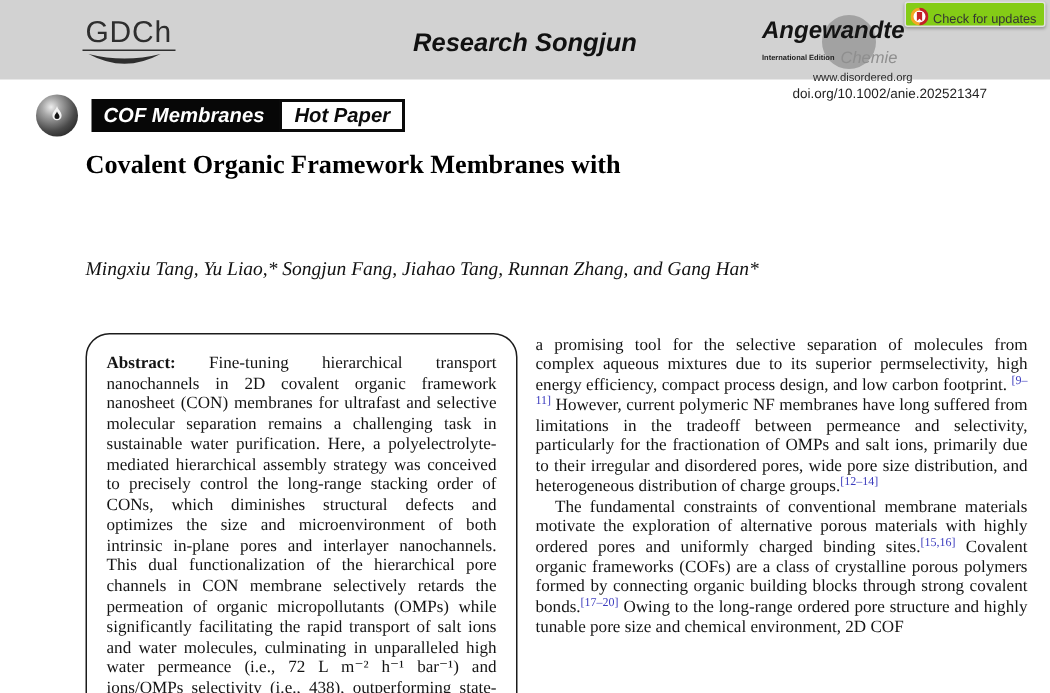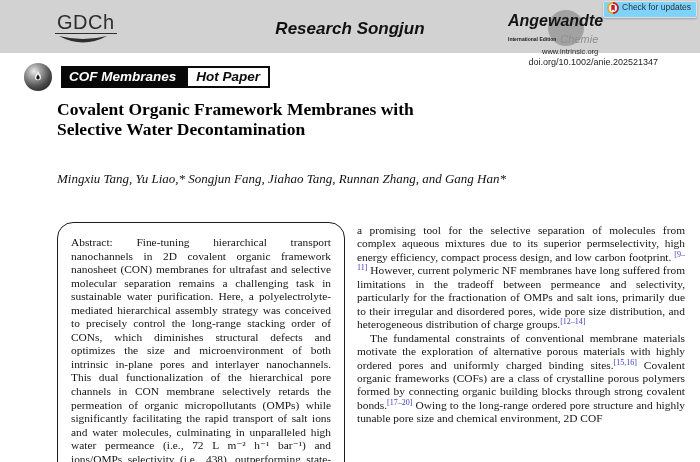--- a/index.html
+++ b/index.html
@@ -22,22 +22,22 @@
   }
   .angew{position:absolute;left:508px;top:13px;width:150px;line-height:1;}
   .angew-circle{position:absolute;left:40px;top:-3px;width:36px;height:36px;border-radius:50%;background:#a2a2a2;}
   .angew-main{position:relative;font-size:16px;font-weight:bold;font-style:italic;color:#141414;}
   .angew-row2{position:relative;margin-top:1px;white-space:nowrap;}
   .angew-edition{font-size:5px;font-weight:bold;color:#1c1c1c;margin-right:4px;vertical-align:2px;}
   .angew-chemie{font-size:11px;font-style:italic;color:#8f8f8f;}
   .angew-site{position:relative;font-size:7.5px;color:#2a2a2a;margin-top:2px;margin-left:34px;}
   
   .check-badge{
-    position:absolute;top:1px;right:3px;height:15px;background:#7dd3fc;border:1px solid #e0e0e0;
-    border-radius:2px;box-shadow:0 1px 2px rgba(0,0,0,.25);display:flex;align-items:flex-start;
+    position:absolute;top:1px;right:3px;height:15px;background:#84cc16;border:1px solid #e0e0e0;
+    border-radius:2px;box-shadow:0 1px 2px rgba(0,0,0,.25);display:flex;align-items:flex-end;
     padding:0 5px 0 3px;font-family:"Liberation Sans",sans-serif;font-size:8.5px;color:#333;
     cursor:pointer;
   }
   .check-badge svg{margin-right:3px;}
   
   .cite{
     position:absolute;top:57px;right:42px;text-align:right;
     font-family:"Liberation Sans",sans-serif;font-size:9px;line-height:11.5px;color:#1f1f1f;
   }
   .cite .it{font-style:italic;}
@@ -72,21 +72,21 @@
     position:absolute;left:57px;top:0;width:288px;height:430px;box-sizing:border-box;
     border:1.5px solid #1c1c1c;border-radius:16px;padding:13px 13px 0 13px;
     font-size:11.4px;line-height:13.55px;text-align:justify;color:#141414;
   }
   .right-col{
     position:absolute;left:357px;top:2px;width:328px;
     font-size:11.4px;line-height:13.45px;text-align:justify;color:#141414;
   }
   .right-col p{margin:0;}
   .right-col p.indent{text-indent:13px;}
-  .bold{font-weight:normal;}
+  .bold{font-weight:bold;}
   .ref{
     font-size:8px;vertical-align:4px;color:#3c3cbe;line-height:0;
   }
 </style>
 </head>
 <body>
 
 <div class="page">
 
   <div class="topbar">
@@ -96,21 +96,21 @@
         <path d="M3 1 Q27 14 51 1 Q27 7 3 1 Z" fill="#2e2e2e"></path>
       </svg>
     </div>
     <div class="article-type">Research Songjun</div>
     <div class="angew">
       <div class="angew-circle"></div>
       <div class="angew-main">Angewandte</div>
       <div class="angew-row2">
         <span class="angew-edition">International Edition</span><span class="angew-chemie">Chemie</span>
       </div>
-      <div class="angew-site">www.intrinsic.org</div>
+      <div class="angew-site">www.disordered.org</div>
     </div>
   </div>
 
   <div class="check-badge">
     <svg width="12" height="12" viewBox="0 0 24 24">
       <circle cx="12" cy="12" r="10" fill="#ffffff"></circle>
       <path d="M12 2 A10 10 0 0 0 12 22" fill="none" stroke="#f5a623" stroke-width="4"></path>
       <path d="M12 2 A10 10 0 0 1 12 22" fill="none" stroke="#c42127" stroke-width="4"></path>
       <path d="M8.5 6 h7 v12 l-3.5-3 -3.5 3 z" fill="#c42127"></path>
     </svg>
@@ -127,21 +127,20 @@
         <path d="M12 2.5c1.2 4 4.6 5.6 4.6 9.7a4.6 4.6 0 0 1-9.2 0C7.4 8.1 10.8 6.5 12 2.5z" fill="#f2f2f2"></path>
         <path d="M12 8c.7 2.2 2.5 3 2.5 5.1a2.5 2.5 0 0 1-5 0C9.5 11 11.3 10.2 12 8z" fill="#141414"></path>
       </svg>
     </div>
     <div class="cat-black">COF Membranes</div>
     <div class="cat-outline">Hot Paper</div>
   </div>
 
   <h1 class="title" style="margin:0;">
     <div>Covalent Organic Framework Membranes with</div>
-    <div>Selective Water Decontamination</div>
   </h1>
 
   <div class="authors">Mingxiu Tang, Yu Liao,* Songjun Fang, Jiahao Tang, Runnan Zhang, and Gang Han*</div>
 
   <div class="columns">
     <div class="abstract-box">
       <span class="bold">Abstract:</span><span> Fine-tuning hierarchical transport nanochannels in 2D covalent organic framework nanosheet (CON) membranes for ultrafast and selective molecular separation remains a challenging task in sustainable water purification. Here, a polyelectrolyte-mediated hierarchical assembly strategy was conceived to precisely control the long-range stacking order of CONs, which diminishes structural defects and optimizes the size and microenvironment of both intrinsic in-plane pores and interlayer nanochannels. This dual functionalization of the hierarchical pore channels in CON membrane selectively retards the permeation of organic micropollutants (OMPs) while significantly facilitating the rapid transport of salt ions and water molecules, culminating in unparalleled high water permeance (i.e., 72 L m⁻² h⁻¹ bar⁻¹) and ions/OMPs selectivity (i.e., 438), outperforming state-of-the-art membranes. This work provides a compelling</span>
     </div>
     <div class="right-col">
       <p><span>a promising tool for the selective separation of molecules from complex aqueous mixtures due to its superior permselectivity, high energy efficiency, compact process design, and low carbon footprint. </span><span class="ref">[9–11]</span><span> However, current polymeric NF membranes have long suffered from limitations in the tradeoff between permeance and selectivity, particularly for the fractionation of OMPs and salt ions, primarily due to their irregular and disordered pores, wide pore size distribution, and heterogeneous distribution of charge groups.</span><span class="ref">[12–14]</span></p>

